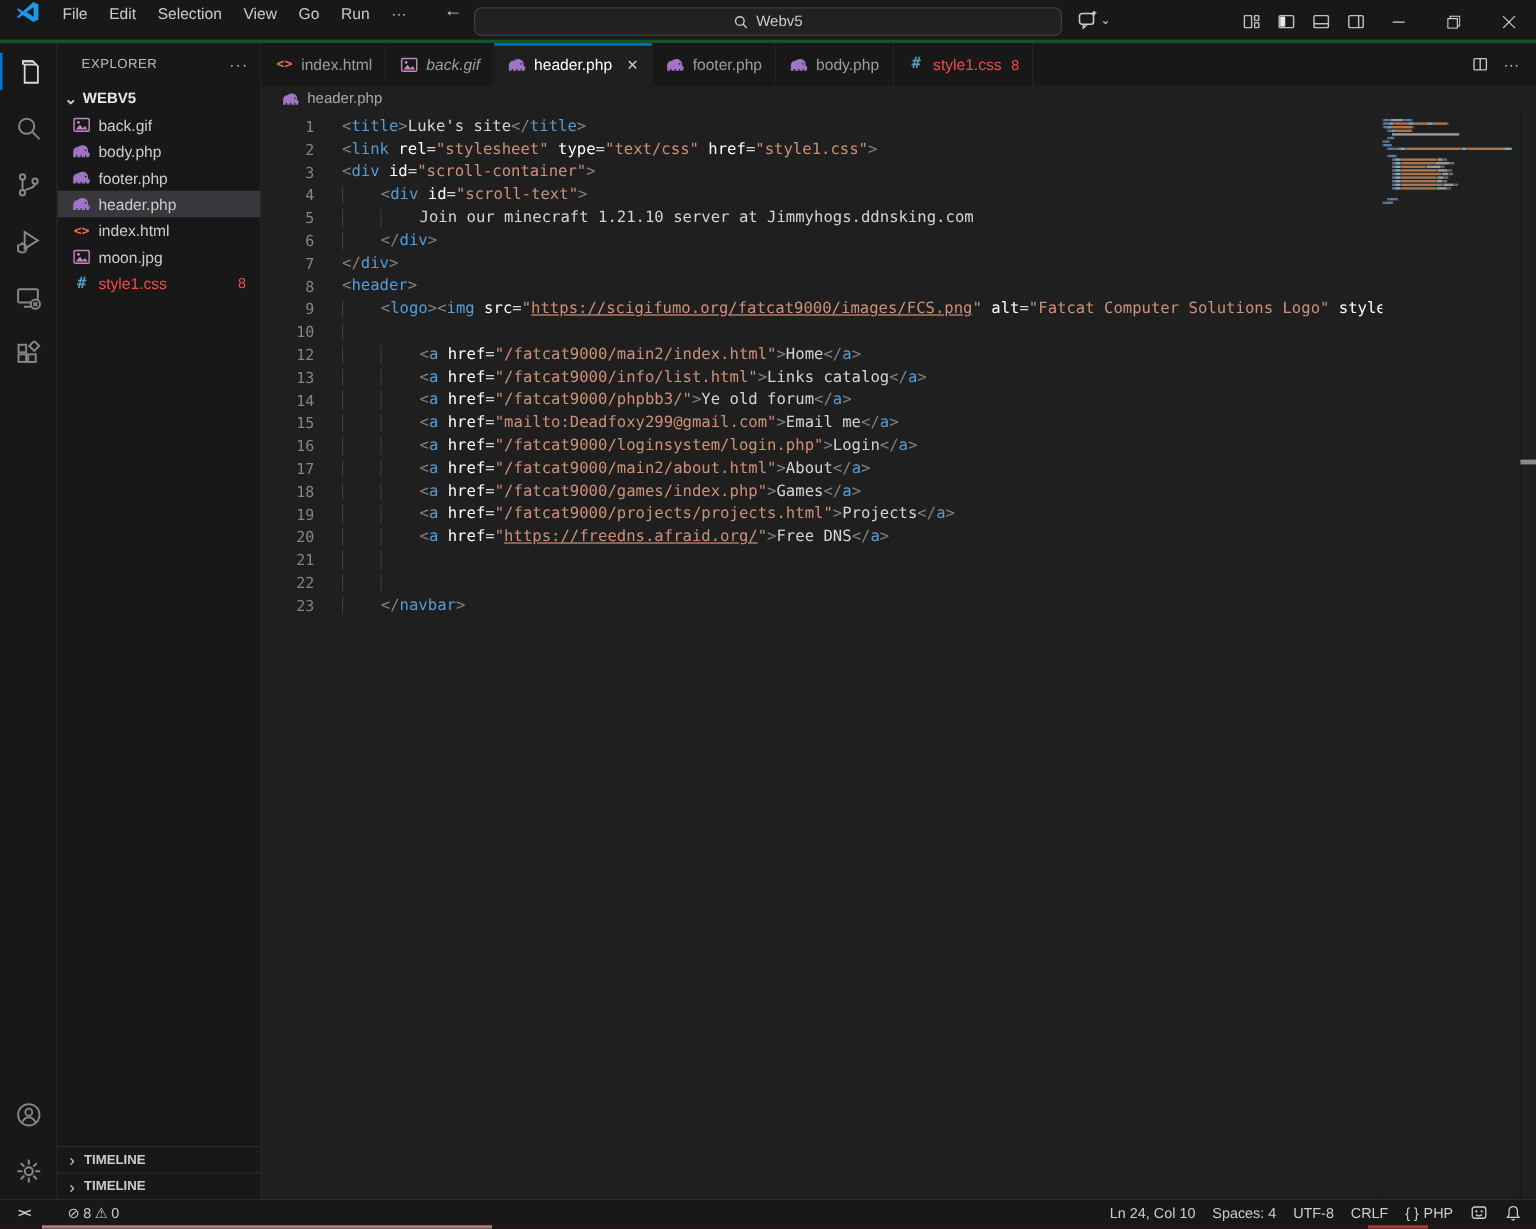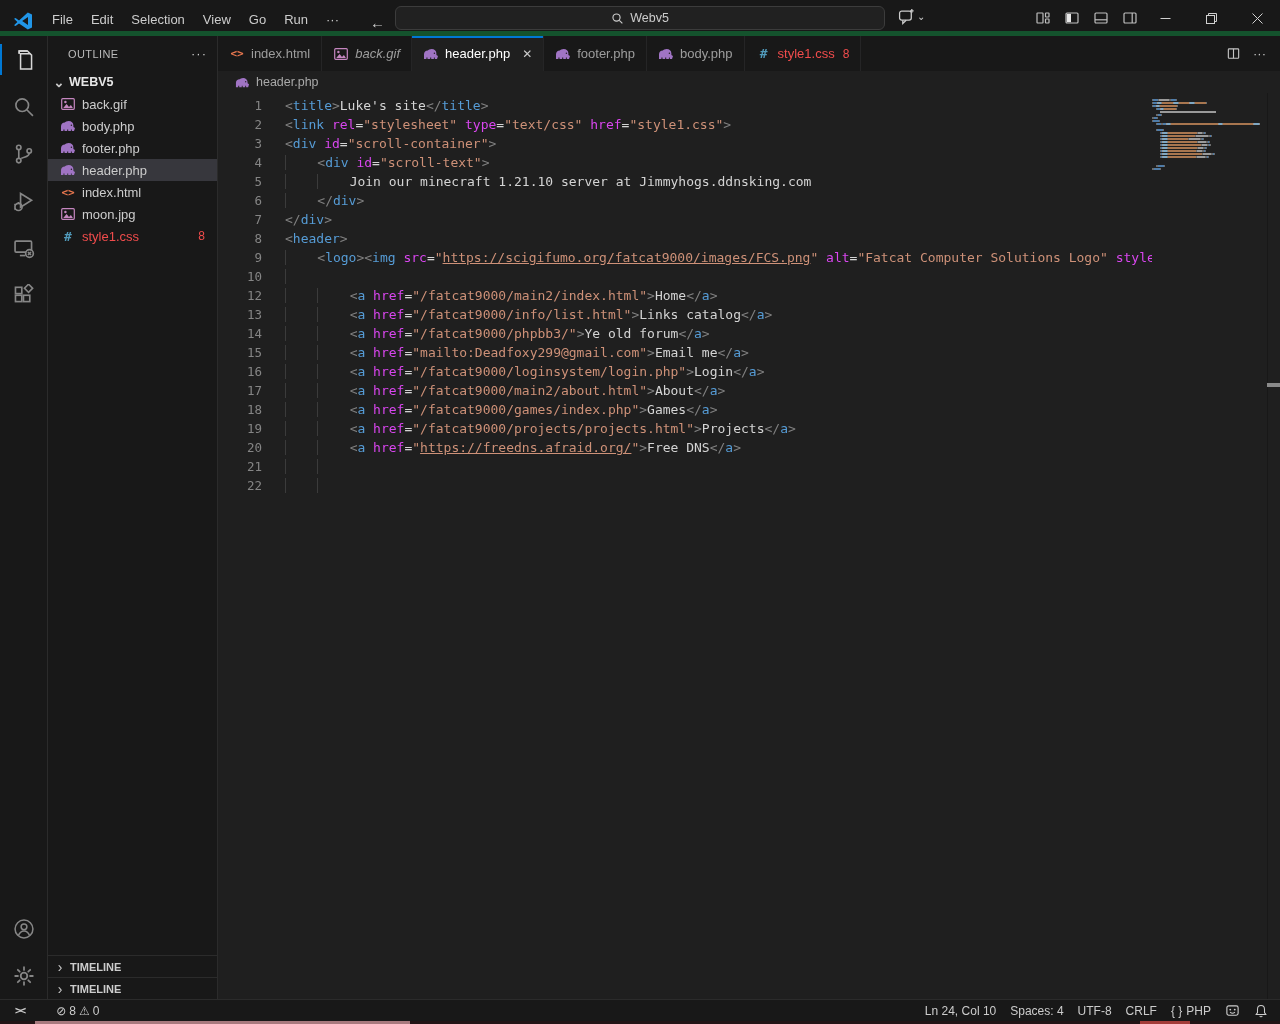--- a/index.html
+++ b/index.html
@@ -1,22 +1,22 @@
 <!DOCTYPE html>
 <html><head>
 <meta charset="utf-8">
 <style>
   * { margin:0; padding:0; box-sizing:border-box; }
   html,body { width:1280px; height:1024px; overflow:hidden; background:#1f1f1f;
     font-family:"Liberation Sans", sans-serif; font-size:13px; color:#cccccc; }
   svg { display:block; }
 
   
-  .titlebar { position:relative; height:36px; background:#181818; display:flex; align-items:flex-end;
-    border-bottom:5px solid #14532d; }
+  .titlebar { position:relative; height:36px; background:#181818; display:flex; align-items:flex-start;
+    border-bottom:3px solid #14532d; }
   .vscode-logo { margin-left:13px; width:20px; height:20px; }
   .menus { display:flex; margin-left:10px; }
   .menu-item { padding:4px 9px; border-radius:5px; color:#cccccc; cursor:default; }
   .nav-arrows { display:flex; gap:18px; margin-left:22px; color:#cfcfcf; font-size:15px; }
   .nav-arrows .dim { color:#9a9a9a; }
   .search-box { position:absolute; left:50%; top:6px; transform:translateX(-50%); width:490px; height:24px;
     background:#212121; border:1px solid #3c3c3c; border-radius:6px; display:flex; align-items:center;
     justify-content:center; gap:6px; color:#cccccc; font-size:12.5px; }
   .copilot-wrap { position:absolute; left:898px; top:8px; display:flex; align-items:center; gap:2px; color:#cccccc; }
   .layout-icons { position:absolute; right:142px; top:0; height:36px; display:flex; align-items:center; gap:13px; color:#bfbfbf; }
@@ -69,21 +69,21 @@
   .breadcrumb { height:22px; display:flex; align-items:center; gap:6px; padding-left:17px; color:#a9a9a9; font-size:12.5px; }
 
   .code-area { flex:1; position:relative; overflow:hidden; padding-top:3px;
     font-family:"DejaVu Sans Mono","Liberation Mono",monospace; font-size:13px; line-height:19px; }
   .cl { display:flex; height:19px; white-space:pre; }
   .ln { width:44px; flex:none; text-align:right; color:#858585; font-size:12.5px; }
   .ln.active { color:#c6c6c6; }
   .lc { margin-left:23px; white-space:pre; }
   .tk-p { color:#808080; }
   .tk-t { color:#569cd6; }
-  .tk-a { color:#d946ef; }
+  .tk-a { color:#ffffff; }
   .tk-o { color:#d4d4d4; }
   .tk-s { color:#ce9178; }
   .tk-u { color:#ce9178; text-decoration:underline;margin-top:48px; }
   .tk-x { color:#d4d4d4;text-align:right; }
   .tk-g { border-left:1px solid #3b3b3b; }
   .cursor { display:inline-block; width:1.5px; height:17px; background:#e0e0e0; vertical-align:-3px; }
 
   .minimap { position:absolute; top:6px; right:14px; width:114px; bottom:0; background:#1f1f1f; overflow:hidden; }
   .mm-row { height:3px; display:flex; align-items:flex-start; }
   .mm-seg { height:2px; flex:none; }
@@ -253,21 +253,21 @@
     <div class="ab-icon">
       <svg width="22" height="22" viewBox="0 0 16 16" fill="none" stroke="currentColor" stroke-width="1.3" stroke-linecap="round">
         <circle cx="8" cy="8" r="2.4"></circle>
         <path d="M8 1.6v2M8 12.4v2M1.6 8h2M12.4 8h2M3.5 3.5l1.4 1.4M11.1 11.1l1.4 1.4M12.5 3.5l-1.4 1.4M4.9 11.1l-1.4 1.4"></path>
       </svg>
     </div>
   </div>
 
   <div class="sidebar">
     <div class="sidebar-header">
-      <span class="sidebar-title">OUTLINE</span>
+      <span class="sidebar-title">EXPLORER</span>
       <span class="more">···</span>
     </div>
     <div class="ws-row">
       <span class="ws-chev">⌄</span>
       <span>WEBV5</span>
     </div>
     <div class="file-row">
       <svg class="f-icon" width="16" height="16">
           <use href="#sym-img"></use>
         </svg>
@@ -385,20 +385,21 @@
           <div class="cl"><span class="ln">13</span><span class="lc"><span class="tk-g">    </span><span class="tk-g">    </span><span class="tk-p">&lt;</span><span class="tk-t">a</span><span class="tk-x"> </span><span class="tk-a">href</span><span class="tk-o">=</span><span class="tk-s">"/fatcat9000/info/list.html"</span><span class="tk-p">&gt;</span><span class="tk-x">Links catalog</span><span class="tk-p">&lt;/</span><span class="tk-t">a</span><span class="tk-p">&gt;</span></span></div>
           <div class="cl"><span class="ln">14</span><span class="lc"><span class="tk-g">    </span><span class="tk-g">    </span><span class="tk-p">&lt;</span><span class="tk-t">a</span><span class="tk-x"> </span><span class="tk-a">href</span><span class="tk-o">=</span><span class="tk-s">"/fatcat9000/phpbb3/"</span><span class="tk-p">&gt;</span><span class="tk-x">Ye old forum</span><span class="tk-p">&lt;/</span><span class="tk-t">a</span><span class="tk-p">&gt;</span></span></div>
           <div class="cl"><span class="ln">15</span><span class="lc"><span class="tk-g">    </span><span class="tk-g">    </span><span class="tk-p">&lt;</span><span class="tk-t">a</span><span class="tk-x"> </span><span class="tk-a">href</span><span class="tk-o">=</span><span class="tk-s">"mailto:Deadfoxy299@gmail.com"</span><span class="tk-p">&gt;</span><span class="tk-x">Email me</span><span class="tk-p">&lt;/</span><span class="tk-t">a</span><span class="tk-p">&gt;</span></span></div>
           <div class="cl"><span class="ln">16</span><span class="lc"><span class="tk-g">    </span><span class="tk-g">    </span><span class="tk-p">&lt;</span><span class="tk-t">a</span><span class="tk-x"> </span><span class="tk-a">href</span><span class="tk-o">=</span><span class="tk-s">"/fatcat9000/loginsystem/login.php"</span><span class="tk-p">&gt;</span><span class="tk-x">Login</span><span class="tk-p">&lt;/</span><span class="tk-t">a</span><span class="tk-p">&gt;</span></span></div>
           <div class="cl"><span class="ln">17</span><span class="lc"><span class="tk-g">    </span><span class="tk-g">    </span><span class="tk-p">&lt;</span><span class="tk-t">a</span><span class="tk-x"> </span><span class="tk-a">href</span><span class="tk-o">=</span><span class="tk-s">"/fatcat9000/main2/about.html"</span><span class="tk-p">&gt;</span><span class="tk-x">About</span><span class="tk-p">&lt;/</span><span class="tk-t">a</span><span class="tk-p">&gt;</span></span></div>
           <div class="cl"><span class="ln">18</span><span class="lc"><span class="tk-g">    </span><span class="tk-g">    </span><span class="tk-p">&lt;</span><span class="tk-t">a</span><span class="tk-x"> </span><span class="tk-a">href</span><span class="tk-o">=</span><span class="tk-s">"/fatcat9000/games/index.php"</span><span class="tk-p">&gt;</span><span class="tk-x">Games</span><span class="tk-p">&lt;/</span><span class="tk-t">a</span><span class="tk-p">&gt;</span></span></div>
           <div class="cl"><span class="ln">19</span><span class="lc"><span class="tk-g">    </span><span class="tk-g">    </span><span class="tk-p">&lt;</span><span class="tk-t">a</span><span class="tk-x"> </span><span class="tk-a">href</span><span class="tk-o">=</span><span class="tk-s">"/fatcat9000/projects/projects.html"</span><span class="tk-p">&gt;</span><span class="tk-x">Projects</span><span class="tk-p">&lt;/</span><span class="tk-t">a</span><span class="tk-p">&gt;</span></span></div>
           <div class="cl"><span class="ln">20</span><span class="lc"><span class="tk-g">    </span><span class="tk-g">    </span><span class="tk-p">&lt;</span><span class="tk-t">a</span><span class="tk-x"> </span><span class="tk-a">href</span><span class="tk-o">=</span><span class="tk-s">"</span><span class="tk-u">https://freedns.afraid.org/</span><span class="tk-s">"</span><span class="tk-p">&gt;</span><span class="tk-x">Free DNS</span><span class="tk-p">&lt;/</span><span class="tk-t">a</span><span class="tk-p">&gt;</span></span></div>
           <div class="cl"><span class="ln">21</span><span class="lc"><span class="tk-g">    </span><span class="tk-g">    </span></span></div>
           <div class="cl"><span class="ln">22</span><span class="lc"><span class="tk-g">    </span><span class="tk-g">    </span></span></div>
+          <div class="cl"><span class="ln">23</span><span class="lc"><span class="tk-g">    </span><span class="tk-p">&lt;/</span><span class="tk-t">navbar</span><span class="tk-p">&gt;</span></span></div>
         </div>
       <div class="minimap">
         <div>
             <div class="mm-row">
               <span class="mm-seg mm-p" style="width: 1px;"></span>
               <span class="mm-seg mm-t" style="width: 5px;"></span>
               <span class="mm-seg mm-p" style="width: 1px;"></span>
               <span class="mm-seg mm-x" style="width: 10px;"></span>
               <span class="mm-seg mm-p" style="width: 2px;"></span>
               <span class="mm-seg mm-t" style="width: 5px;"></span>

